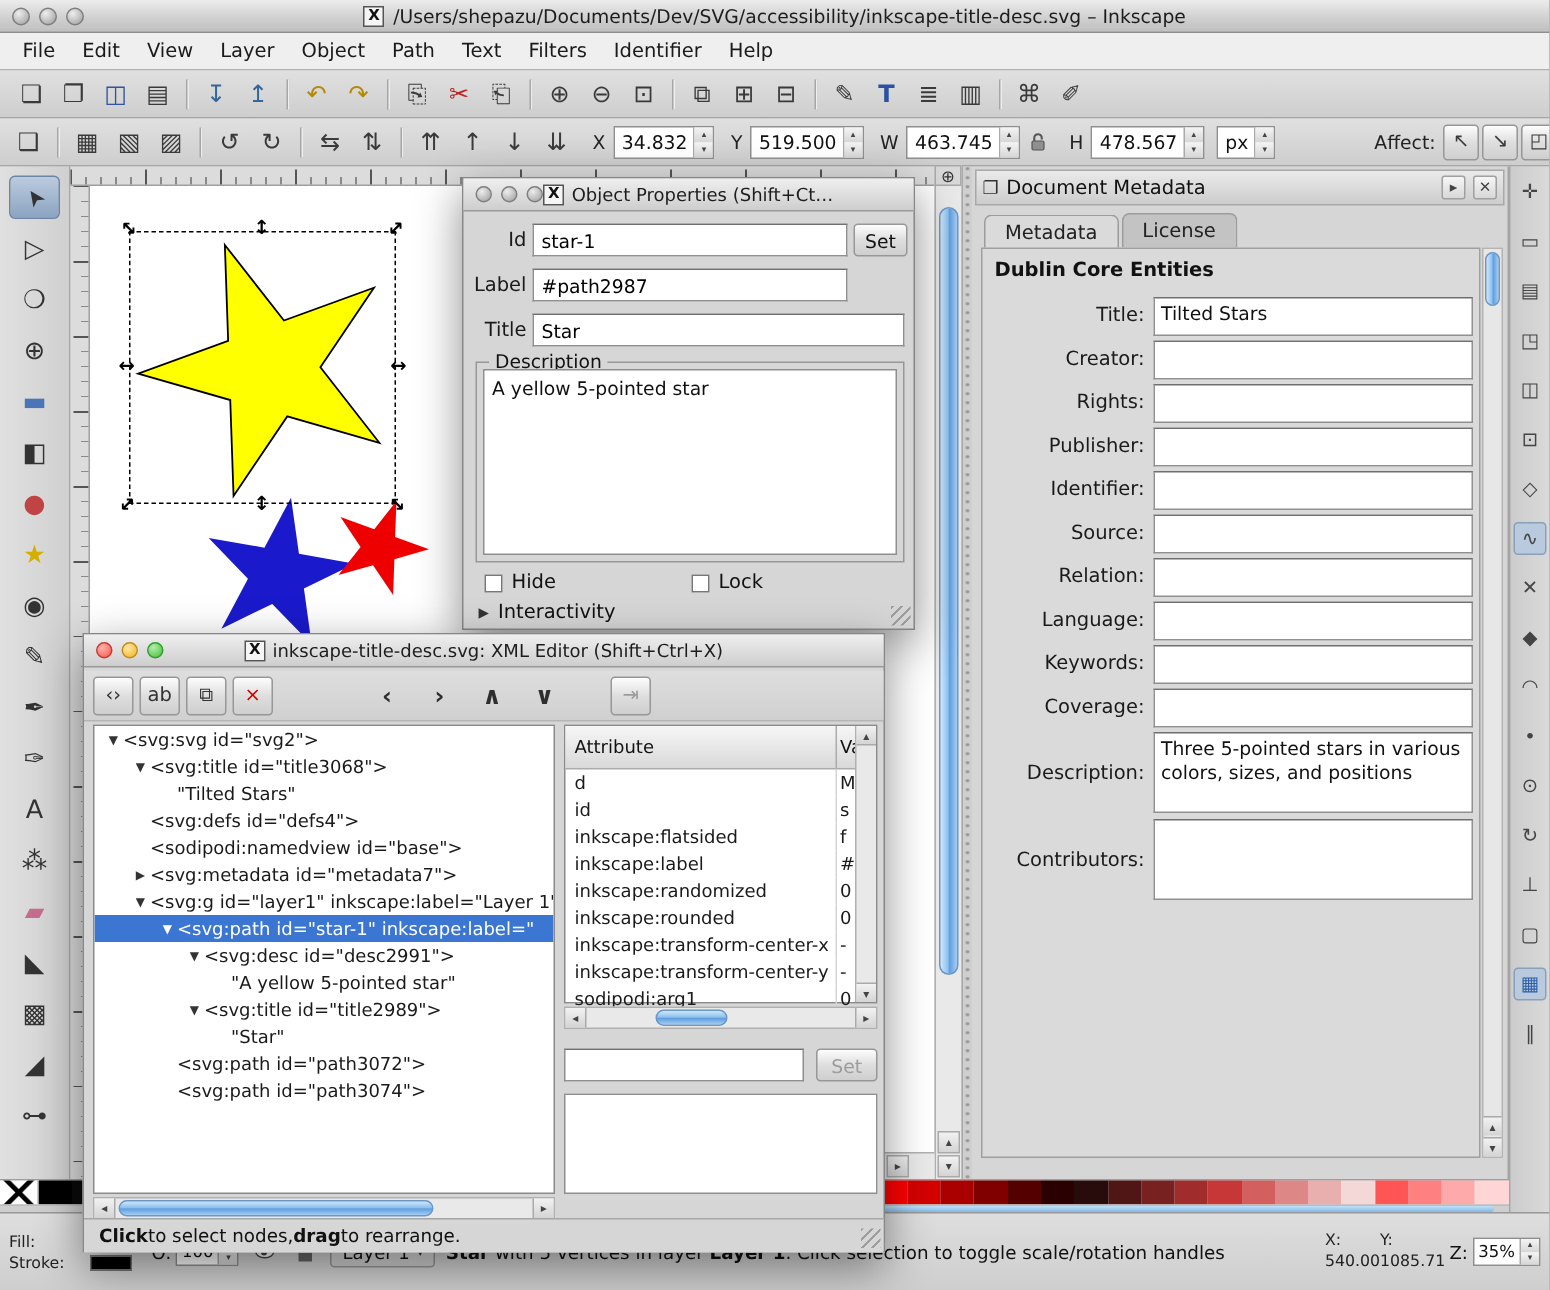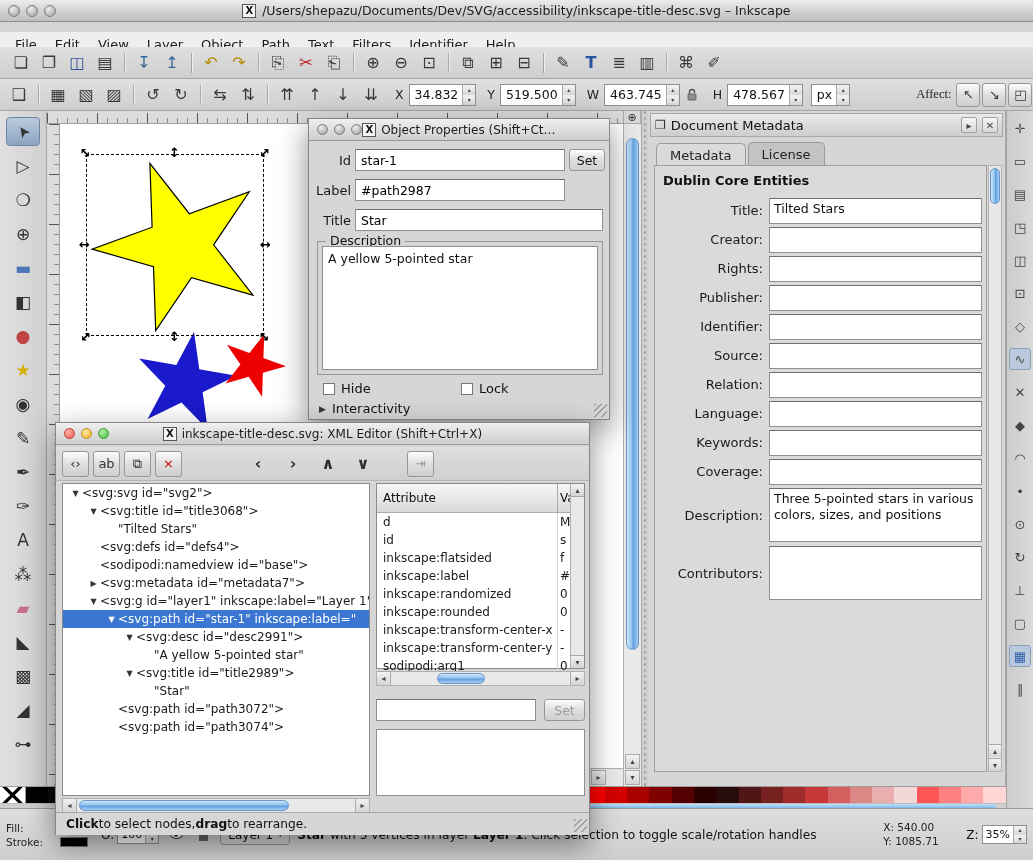--- a/index.html
+++ b/index.html
@@ -14,21 +14,21 @@
   .light.gray  { background:radial-gradient(circle at 35% 30%, #ededed, #9c9c9c); }
   .light.red   { background:radial-gradient(circle at 35% 30%, #ffb3ab, #f4564a); border-color:#c13c32; }
   .light.yellow{ background:radial-gradient(circle at 35% 30%, #ffe9a8, #f5b01e); border-color:#c08c17; }
   .light.green { background:radial-gradient(circle at 35% 30%, #b4eda9, #44c03e); border-color:#2f9e2b; }
   .light.sm { width:11px; height:11px; }
   .ttl-center { position:absolute; left:0; right:0; top:0; bottom:0; display:flex; align-items:center; justify-content:center; gap:6px; }
   .x-win-icon { font-weight:bold; font-size:10px; line-height:12px; border:1px solid #555; padding:0 2px; background:#f5f5f5; color:#111; }
   .ttl-text { font-size:12.5px; color:#1c1c1c; }
 
   
-  #menubar { position:absolute; left:0; top:32px; width:1033px; height:25px; background:#efefef;
+  #menubar { position:absolute; left:0; top:22px; width:1033px; height:25px; background:#efefef;
     border-bottom:1px solid #b2b2b2; display:flex; align-items:center; padding-left:6px; }
   .menu-item { padding:3px 9px; font-size:13px; color:#1a1a1a; }
 
   .toolbar { position:absolute; left:0; width:1033px; background:linear-gradient(#e0e0e0,#cecece);
     border-bottom:1px solid #a5a5a5; display:flex; align-items:center; }
   #toolbar1 { top:47px; height:32px; padding-left:8px; gap:2px; }
   #toolbar2 { top:79px; height:32px; padding-left:6px; gap:2px; }
   .tbi { width:26px; height:26px; display:flex; align-items:center; justify-content:center;
     font-size:16px; color:#3a3a3a; border-radius:3px; flex:none; }
   .tbi.bold { font-weight:bold; }
@@ -37,21 +37,21 @@
     background:#a6a6a6; border-right:1px solid #eee; }
   .tb2icons, .affect-group { display:flex; align-items:center; gap:2px; }
   .fld-label { margin:0 3px 0 9px; font-size:12.5px; color:#222; }
   .spin-field { display:flex; align-items:stretch; background:#fff; border:1px solid #8f8f8f; height:22px; flex:none; }
   .spin-field .val { padding:2px 4px 0 5px; font-size:12.5px; min-width:46px; }
   .spin-field.narrow .val { min-width:22px; }
   .spin { width:13px; border-left:1px solid #a9a9a9; display:flex; flex-direction:column; }
   .spin span { flex:1; font-size:6px; line-height:1; display:flex; align-items:center; justify-content:center;
     background:linear-gradient(#f4f4f4,#d6d6d6); color:#444; }
   .btn3d { background:linear-gradient(#fdfdfd,#dedede 50%,#cfcfcf); border:1px solid #979797; border-radius:3px; }
-  .affect-label { margin-left:64px;font-family:Liberation Serif, serif; }
+  .affect-label { margin-left:64px; }
   .lock-wrap { margin:0 4px; display:flex; align-items:center; }
 
   
   #left-tools { position:absolute; left:0; top:111px; width:47px; height:675px;
     background:linear-gradient(to right,#e0e0e0,#d0d0d0); border-right:1px solid #a5a5a5;
     display:flex; flex-direction:column; align-items:center; padding-top:6px; gap:5px; }
   .tool { width:34px; height:29px; display:flex; align-items:center; justify-content:center;
     font-size:17px; color:#333; border-radius:4px; flex:none; }
   .tool.selected { background:linear-gradient(#bccbde,#8ba4c1); border:1px solid #6b86a5; }
   #left-tools div.tool:first-of-type span { display:inline-block; transform:rotate(-125deg); font-size:15px; }
@@ -154,21 +154,21 @@
   .eye-shape { width:13px; height:9px; border:1px solid #444; border-radius:50%; position:relative; display:inline-block; background:#fff; }
   .eye-shape::after { content:''; position:absolute; left:3.5px; top:1.5px; width:4px; height:4px; border-radius:50%; background:#444; }
   .lock-shape { width:9px; height:7px; background:#666; display:inline-block; position:relative; margin-top:5px; }
   .lock-shape::before { content:''; position:absolute; left:1px; top:-5px; width:5px; height:5px;
     border:1.5px solid #666; border-bottom:none; border-radius:3px 3px 0 0; }
   .icon-btn { width:20px; height:20px; display:flex; align-items:center; justify-content:center; flex:none; }
   .layer-btn { height:20px; display:flex; align-items:center; gap:5px; padding:0 7px; font-size:12px; flex:none; }
   .layer-btn .chev { font-size:8px; color:#333; }
   #status-msg { flex:1; white-space:nowrap; overflow:hidden; font-size:12.2px; color:#111; }
   #status-msg .b { font-weight:bold; }
-  .coords { display:flex; flex-direction:column; align-items:flex-start; font-size:10.5px; line-height:1.3; width:76px; flex:none; color:#222; }
+  .coords { display:flex; flex-direction:row; align-items:flex-end; font-size:10.5px; line-height:1.3; width:76px; flex:none; color:#222; }
 
   
   .dialog { position:absolute; background:#d6d6d6; border:1px solid #878787; box-shadow:0 10px 28px rgba(0,0,0,.45); }
   .dlg-titlebar { position:relative; height:22px; background:linear-gradient(#efefef,#cecece); border-bottom:1px solid #9a9a9a; }
   .dlg-titlebar .lights { top:5px; }
   .dlg-title { position:absolute; left:0; right:0; top:0; bottom:0; display:flex; align-items:center; justify-content:center;
     gap:5px; font-size:12px; color:#1c1c1c; white-space:nowrap; overflow:hidden; }
   #obj-props { left:308px; top:118px; width:302px; height:302px; z-index:40; }
   .op-label { position:absolute; font-size:13px; text-align:right; color:#1a1a1a; }
   .op-input { position:absolute; height:22px; background:#fff; border:1px solid #8f8f8f; border-top-color:#6f6f6f;

